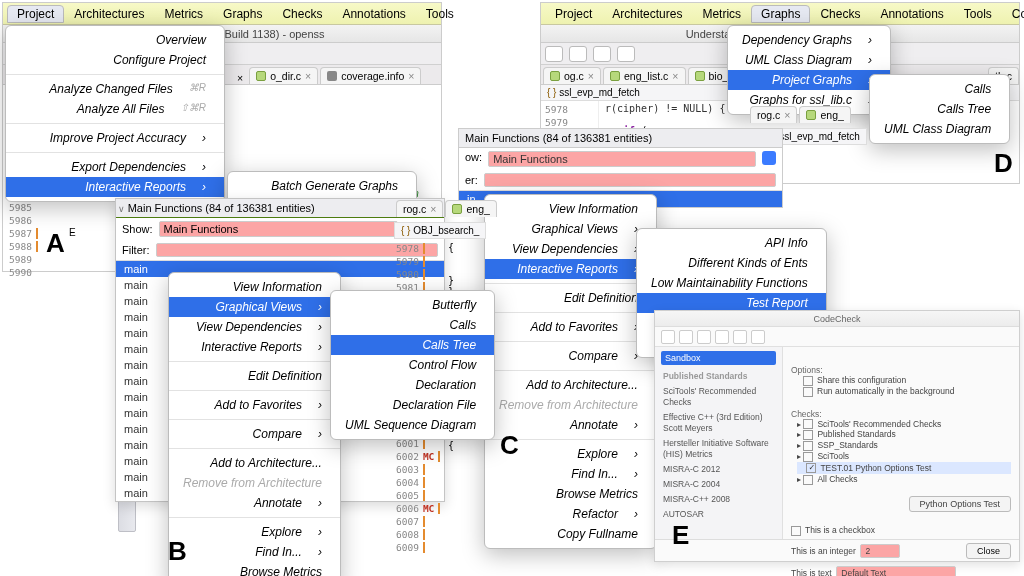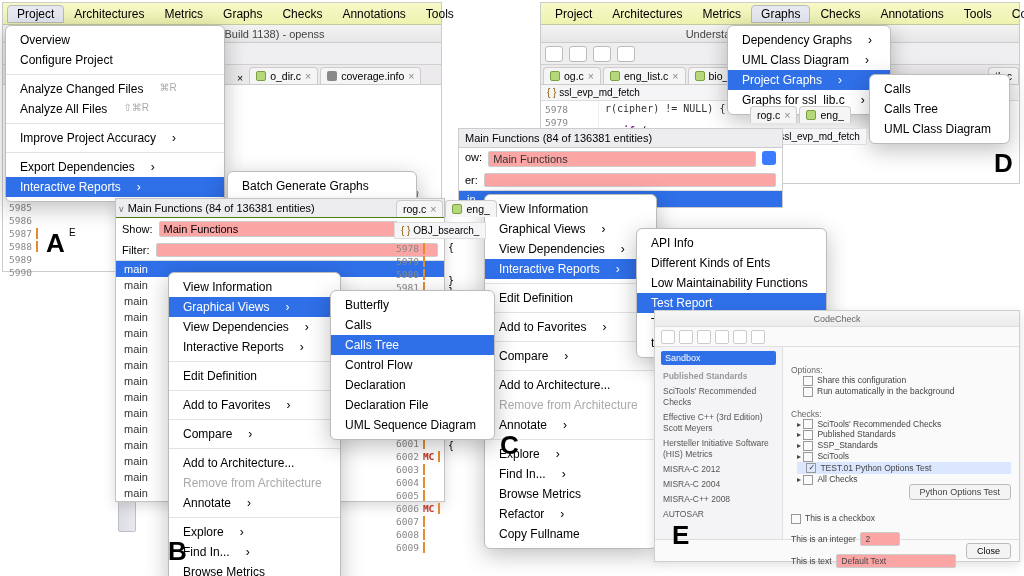--- a/index.html
+++ b/index.html
@@ -52,21 +52,21 @@
   .menu {
     position:absolute;
     background:#fff;
     border:1px solid #bcbcbc;
     border-radius:6px;
     box-shadow:0 6px 22px rgba(0,0,0,.25);
     padding:4px 0;
     font-size:12px;
     min-width:170px;
   }
-  .menu .item { padding:3px 18px 3px 14px; white-space:nowrap; display:flex;justify-content:flex-start;gap:16px;}
+  .menu .item { padding:3px 18px 3px 14px; white-space:nowrap; display:flex;justify-content:flex-end;gap:16px;font-style:italic;}
   .menu .item .sc { color:#aaa; font-size:10px;}
   .menu .item.sel { background:#2f6fe8;color:#fff; }
   .menu .item.dim { color:#aaa; }
   .menu .sep { height:1px;background:#e2e2e2;margin:4px 0;}
   .menu .arrow::after { content:"›"; color:inherit; }
   .panelA { position:absolute; left:2px; top:2px; width:440px; height:270px; border:1px solid #ccc; background:#fff;}
   .panelB { position:absolute; left:115px; top:198px; width:330px; border:1px solid #c4c4c4; background:#fff; box-shadow:0 4px 12px rgba(0,0,0,.15);}
   .panelB .hdr { background:#ededf0;border-bottom:1px solid #4d7c0f;padding:3px 2px;font-size:11px;display:flex;justify-content:space-between;align-items:center;}
   .panelB .row { display:flex;align-items:center;padding:3px 6px;gap:6px;}
   .listcol { border-top:1px solid #ddd; }
@@ -624,21 +624,21 @@
       <div style="padding-left:12px"><span class="cb"></span><span>Run automatically in the background</span></div>
       <div class="lbl">Checks:</div>
       <div style="padding-left:6px">
         <div><span style="font-size:8px">▸</span> <span class="cb"></span><span>SciTools' Recommended Checks</span></div>
         <div><span style="font-size:8px">▸</span> <span class="cb"></span><span>Published Standards</span></div>
         <div><span style="font-size:8px">▸</span> <span class="cb"></span><span>SSP_Standards</span></div>
         <div><span style="font-size:8px">▸</span> <span class="cb"></span><span>SciTools</span></div>
         <div class="sel"><span style="font-size:8px;visibility:hidden">▸</span> <span class="cb ck"></span><span>TEST.01  Python Options Test</span></div>
         <div><span style="font-size:8px">▸</span> <span class="cb"></span><span>All Checks</span></div>
       </div>
-      <div style="text-align:right;margin-top:2px"><span class="btn">Python Options Test</span></div>
+      <div style="text-align:right;margin-top:14px"><span class="btn">Python Options Test</span></div>
       <div style="margin-top:16px"><span class="cb"></span><span>This is a checkbox</span></div>
       <div style="margin-top:8px"><span>This is an integer</span>&nbsp;&nbsp;<span class="field">2</span></div>
       <div style="margin-top:8px"><span>This is text</span>&nbsp;&nbsp;<span class="field" style="min-width:120px">Default Text</span></div>
       <div style="margin-top:8px"><span>This is a choice</span>&nbsp;&nbsp;<span class="field">0</span> <span class="dd"></span></div>
     </div>
   </div>
   <div class="ftr">
     <span class="btn">Close</span>
   </div>
 </div>

